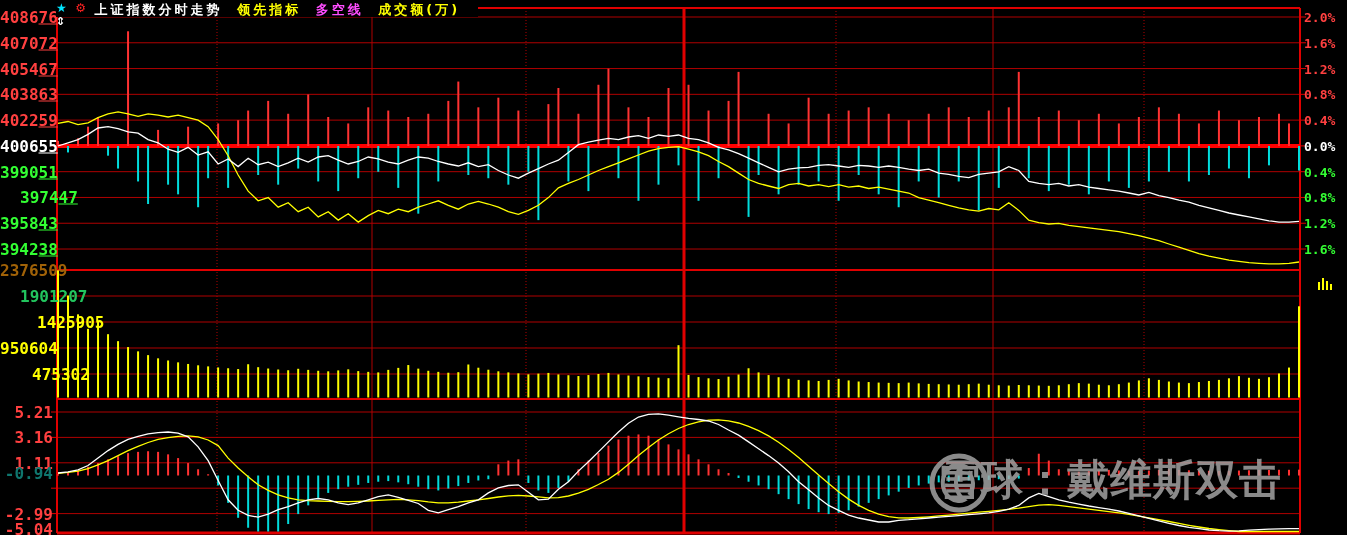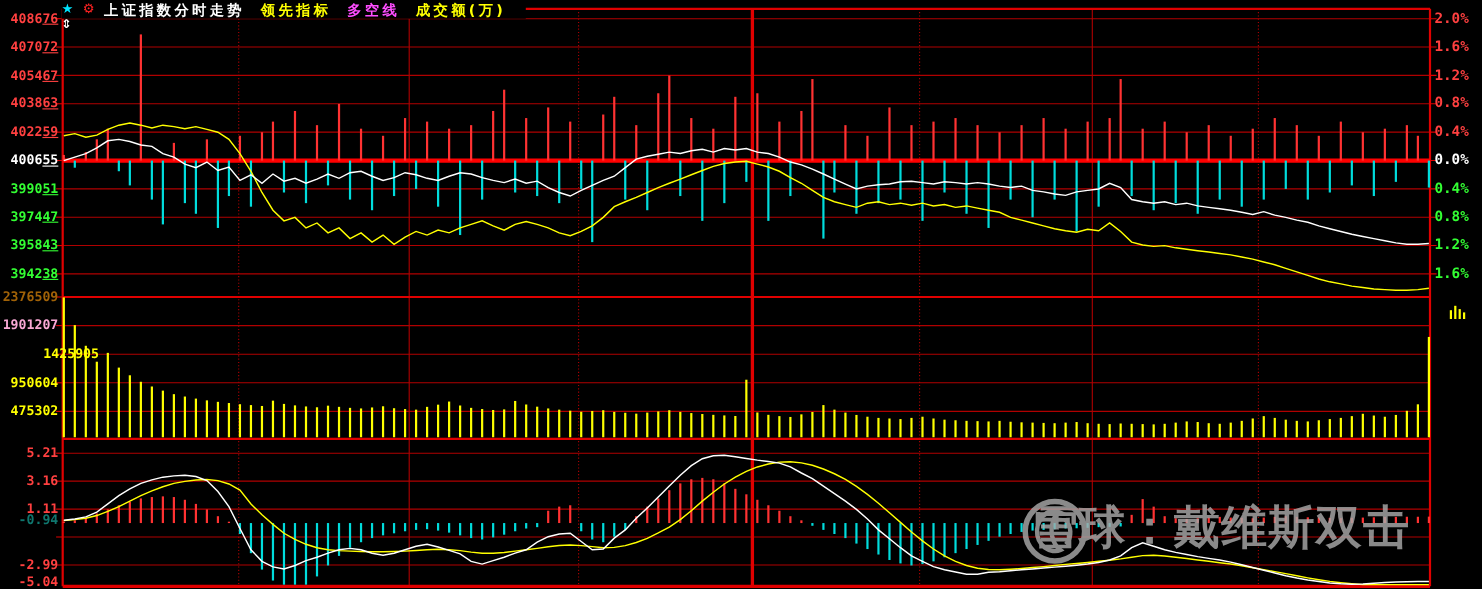--- a/index.html
+++ b/index.html
@@ -1,19 +1,19 @@
 <!DOCTYPE html>
 <html><head>
 <meta charset="utf-8">
 <style>
   html,body{margin:0;padding:0;background:#000;}
   .screen{position:relative;width:1347px;height:535px;background:#000;overflow:hidden;
           font-family:"DejaVu Sans Mono","Liberation Mono",monospace;}
   svg{position:absolute;left:0;top:0;}
-  .axlab{position:absolute;font-weight:bold;font-size:12px;line-height:13px;
+  .axlab{position:absolute;font-weight:bold;font-size:16px;line-height:13px;
          transform:translateY(-50%);white-space:nowrap;}
   .axlab.left{left:0;width:53px;text-align:right;}
   .axlab.right{left:1304px;text-align:left;font-size:13px;}
   .ul{text-decoration:underline;}
   .titlebar{position:absolute;left:56px;top:1px;height:16px;z-index:5;
             font-family:"DejaVu Sans","Liberation Sans",sans-serif;font-size:13px;
             font-weight:bold;white-space:nowrap;background:#000;padding-right:8px;}
   .titlebar span{vertical-align:top;}
   .t-ico{display:inline-block;margin-right:4px;font-size:12px;}
   .t-seg{letter-spacing:3px;margin-right:10px;}
@@ -493,38 +493,38 @@
     </svg>
 
   <div id="labels">
       <div class="axlab left" style="top: 17px; color: rgb(255, 64, 64);"><span>4086</span><span class="ul">76</span></div>
       <div class="axlab left" style="top: 42.78px; color: rgb(255, 64, 64);"><span>4070</span><span class="ul">72</span></div>
       <div class="axlab left" style="top: 68.56px; color: rgb(255, 64, 64);"><span>4054</span><span class="ul">67</span></div>
       <div class="axlab left" style="top: 94.34px; color: rgb(255, 64, 64);"><span>4038</span><span class="ul">63</span></div>
       <div class="axlab left" style="top: 120.12px; color: rgb(255, 64, 64);"><span>4022</span><span class="ul">59</span></div>
       <div class="axlab left" style="top: 145.9px; color: rgb(255, 255, 255);"><span>4006</span><span class="ul">55</span></div>
       <div class="axlab left" style="top: 171.68px; color: rgb(51, 255, 51);"><span>3990</span><span class="ul">51</span></div>
-      <div class="axlab left" style="top: 197.46px; color: rgb(51, 255, 51);"><span>3974</span><span class="ul">47</span></div>
+      <div class="axlab left" style="top: 197.46px; color: rgb(51, 255, 51); padding-left: 20px;"><span>3974</span><span class="ul">47</span></div>
       <div class="axlab left" style="top: 223.24px; color: rgb(51, 255, 51);"><span>3958</span><span class="ul">43</span></div>
       <div class="axlab left" style="top: 249.02px; color: rgb(51, 255, 51);"><span>3942</span><span class="ul">38</span></div>
       <div class="axlab right" style="top: 17px; color: rgb(255, 64, 64);">2.0%</div>
       <div class="axlab right" style="top: 42.78px; color: rgb(255, 64, 64);">1.6%</div>
       <div class="axlab right" style="top: 68.56px; color: rgb(255, 64, 64);">1.2%</div>
       <div class="axlab right" style="top: 94.34px; color: rgb(255, 64, 64);">0.8%</div>
       <div class="axlab right" style="top: 120.12px; color: rgb(255, 64, 64);">0.4%</div>
       <div class="axlab right" style="top: 145.9px; color: rgb(255, 255, 255); text-align: center;">0.0%</div>
       <div class="axlab right" style="top: 171.68px; color: rgb(51, 255, 51);">0.4%</div>
       <div class="axlab right" style="top: 197.46px; color: rgb(51, 255, 51);">0.8%</div>
       <div class="axlab right" style="top: 223.24px; color: rgb(51, 255, 51);">1.2%</div>
       <div class="axlab right" style="top: 249.02px; color: rgb(51, 255, 51);">1.6%</div>
       <div class="axlab left" style="top: 270px; color: #a16207;">2376509</div>
-      <div class="axlab left" style="top: 296px; color: #f9a8d4;">1901207</div>
+      <div class="axlab left" style="top: 296px; color: #22c55e; margin-left: 20px;">1901207</div>
       <div class="axlab left" style="top: 322px; color: rgb(255, 255, 0); padding-left: 37px;">1425905</div>
       <div class="axlab left" style="top: 348px; color: rgb(255, 255, 0);">950604</div>
-      <div class="axlab left" style="top: 374px; color: rgb(255, 255, 0);">475302</div>
+      <div class="axlab left" style="top: 374px; color: rgb(255, 255, 0); margin-left: 32px;">475302</div>
       <div class="axlab left" style="top: 412px; color: rgb(255, 64, 64);">5.21</div>
       <div class="axlab left" style="top: 437.4px; color: rgb(255, 64, 64);">3.16</div>
       <div class="axlab left" style="top: 462.8px; color: rgb(255, 64, 64);">1.11</div>
       <div class="axlab left" style="top: 473px; color: #0f766e;">-0.94</div>
       <div class="axlab left" style="top: 513.6px; color: rgb(255, 64, 64);">-2.99</div>
       <div class="axlab left" style="top: 529px; color: rgb(255, 64, 64);">-5.04</div>
     </div>
 
   <span class="resize-arrow">⇕</span>
 

